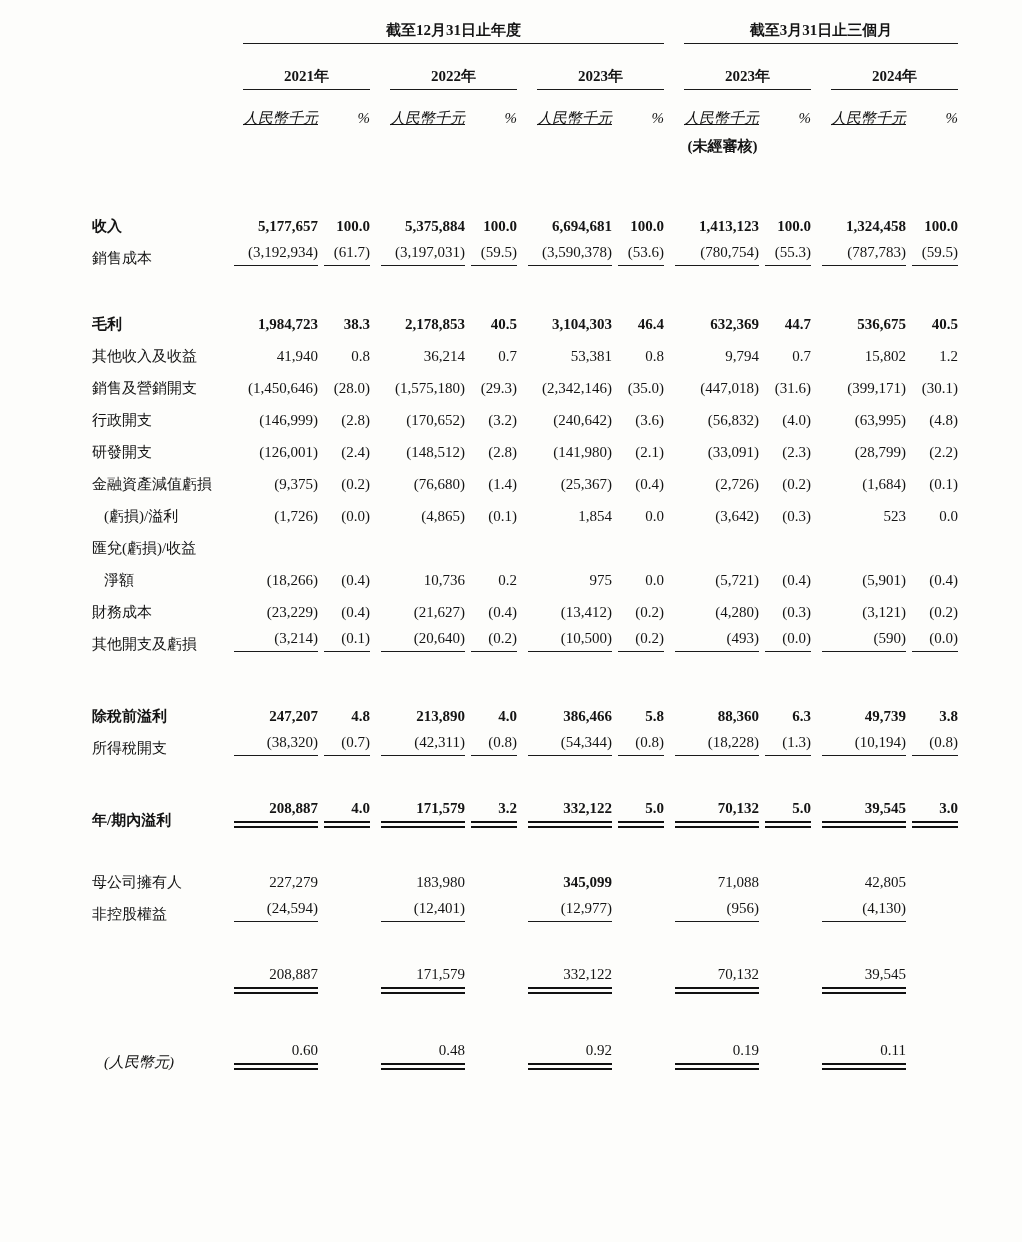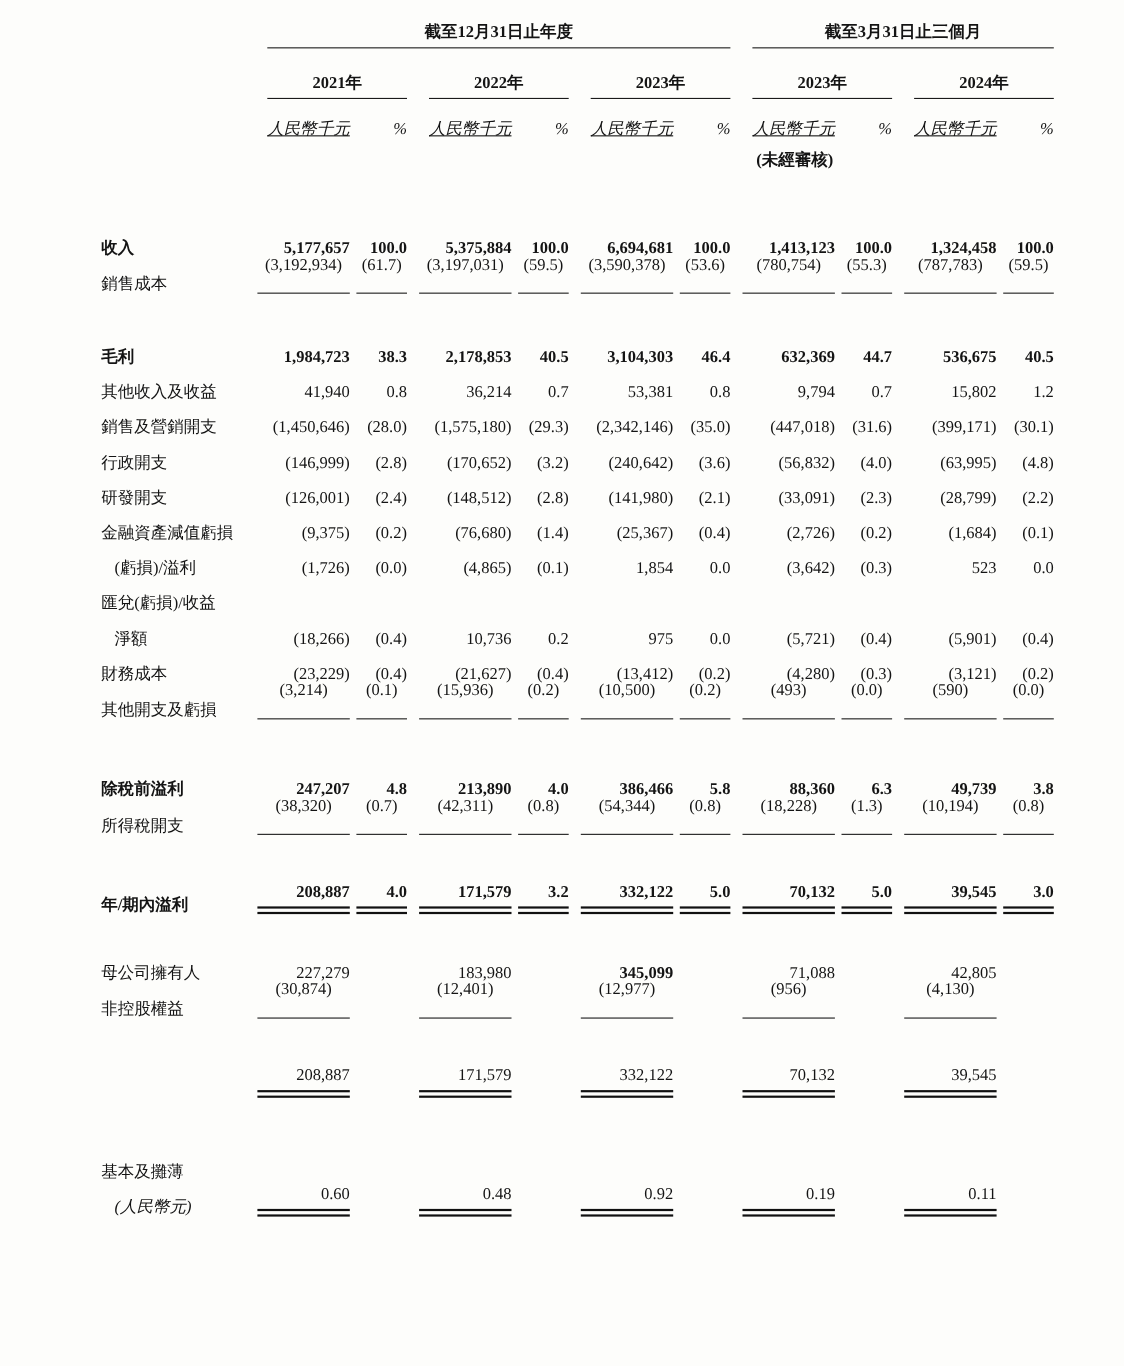--- a/index.html
+++ b/index.html
@@ -37,21 +37,21 @@
   tr.data td { height:32px; }
   td.label { text-align:left; }
   td.label.indent { padding-left:12px; }
   tr.italic td.label { font-style:italic; }
   tr.bold { font-weight:bold; }
   td.v, td.p { text-align:right; }
   .num { display:inline-block; text-align:right; }
   td.v .num { min-width:84px; }
   td.p .num { min-width:46px; }
   .num.bold { font-weight:bold; }
-  .rule-single { border-bottom:1px solid #1a1a1a; padding-bottom:17px;text-align:center; }
+  .rule-single { border-bottom:1px solid #1a1a1a; padding-bottom:5px; }
   .rule-double { border-bottom:7px double #111; padding-bottom:5px; }
 </style>
 </head>
 <body>
 
 <table class="fin">
   <colgroup>
     <col class="c-label">
     <col class="c-val">
       <col class="c-pct">
@@ -273,21 +273,21 @@
         <td class="p"><span class="num">(0.2)</span></td>
         <td class="v"><span class="num">(4,280)</span></td>
         <td class="p"><span class="num">(0.3)</span></td>
         <td class="v"><span class="num">(3,121)</span></td>
         <td class="p"><span class="num">(0.2)</span></td>
       </tr>
       <tr class="data">
         <td class="label">其他開支及虧損</td>
         <td class="v"><span class="num rule-single">(3,214)</span></td>
         <td class="p"><span class="num rule-single">(0.1)</span></td>
-        <td class="v"><span class="num rule-single">(15,936)</span></td>
+        <td class="v"><span class="num rule-single">(20,640)</span></td>
         <td class="p"><span class="num rule-single">(0.2)</span></td>
         <td class="v"><span class="num rule-single">(10,500)</span></td>
         <td class="p"><span class="num rule-single">(0.2)</span></td>
         <td class="v"><span class="num rule-single">(493)</span></td>
         <td class="p"><span class="num rule-single">(0.0)</span></td>
         <td class="v"><span class="num rule-single">(590)</span></td>
         <td class="p"><span class="num rule-single">(0.0)</span></td>
       </tr>
       <tr>
         <td colspan="11" style="height: 40px;"></td>
@@ -345,21 +345,21 @@
         <td class="p"><span class="num"></span></td>
         <td class="v"><span class="num bold">345,099</span></td>
         <td class="p"><span class="num bold"></span></td>
         <td class="v"><span class="num">71,088</span></td>
         <td class="p"><span class="num"></span></td>
         <td class="v"><span class="num">42,805</span></td>
         <td class="p"><span class="num"></span></td>
       </tr>
       <tr class="data">
         <td class="label">非控股權益</td>
-        <td class="v"><span class="num rule-single">(30,874)</span></td>
+        <td class="v"><span class="num rule-single">(24,594)</span></td>
         <td class="p"><span class="num"></span></td>
         <td class="v"><span class="num rule-single">(12,401)</span></td>
         <td class="p"><span class="num"></span></td>
         <td class="v"><span class="num rule-single">(12,977)</span></td>
         <td class="p"><span class="num"></span></td>
         <td class="v"><span class="num rule-single">(956)</span></td>
         <td class="p"><span class="num"></span></td>
         <td class="v"><span class="num rule-single">(4,130)</span></td>
         <td class="p"><span class="num"></span></td>
       </tr>
@@ -374,33 +374,20 @@
         <td class="p"><span class="num"></span></td>
         <td class="v"><span class="num rule-double">332,122</span></td>
         <td class="p"><span class="num"></span></td>
         <td class="v"><span class="num rule-double">70,132</span></td>
         <td class="p"><span class="num"></span></td>
         <td class="v"><span class="num rule-double">39,545</span></td>
         <td class="p"><span class="num"></span></td>
       </tr>
       <tr>
         <td colspan="11" style="height: 44px;"></td>
-      </tr>
-      <tr class="data">
-        <td class="label">基本及攤薄</td>
-        <td class="v"><span class="num"></span></td>
-        <td class="p"><span class="num"></span></td>
-        <td class="v"><span class="num"></span></td>
-        <td class="p"><span class="num"></span></td>
-        <td class="v"><span class="num"></span></td>
-        <td class="p"><span class="num"></span></td>
-        <td class="v"><span class="num"></span></td>
-        <td class="p"><span class="num"></span></td>
-        <td class="v"><span class="num"></span></td>
-        <td class="p"><span class="num"></span></td>
       </tr>
       <tr class="data italic">
         <td class="label indent">(人民幣元)</td>
         <td class="v"><span class="num rule-double">0.60</span></td>
         <td class="p"><span class="num"></span></td>
         <td class="v"><span class="num rule-double">0.48</span></td>
         <td class="p"><span class="num"></span></td>
         <td class="v"><span class="num rule-double">0.92</span></td>
         <td class="p"><span class="num"></span></td>
         <td class="v"><span class="num rule-double">0.19</span></td>

